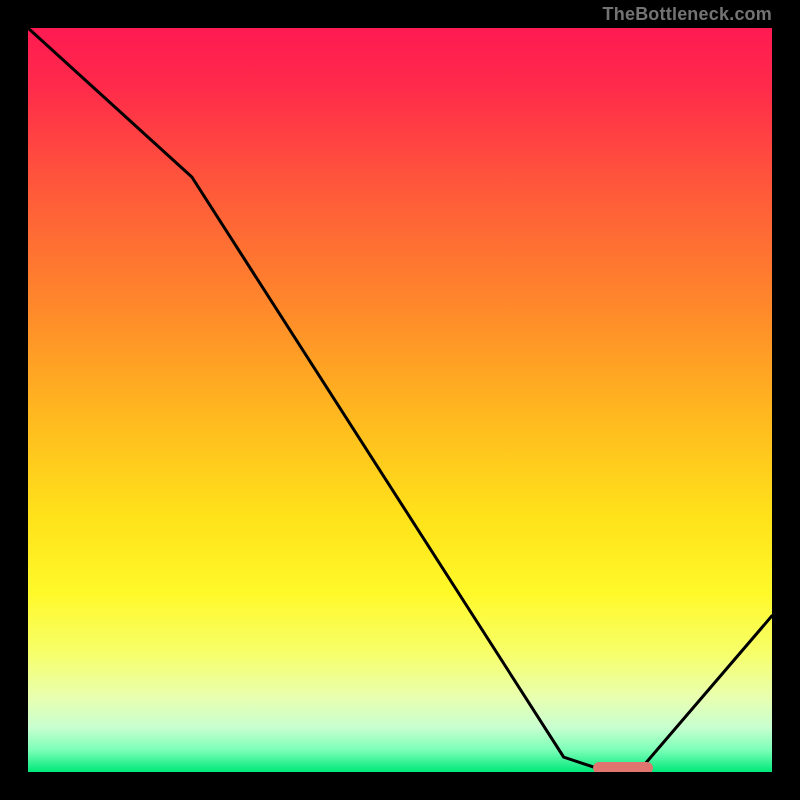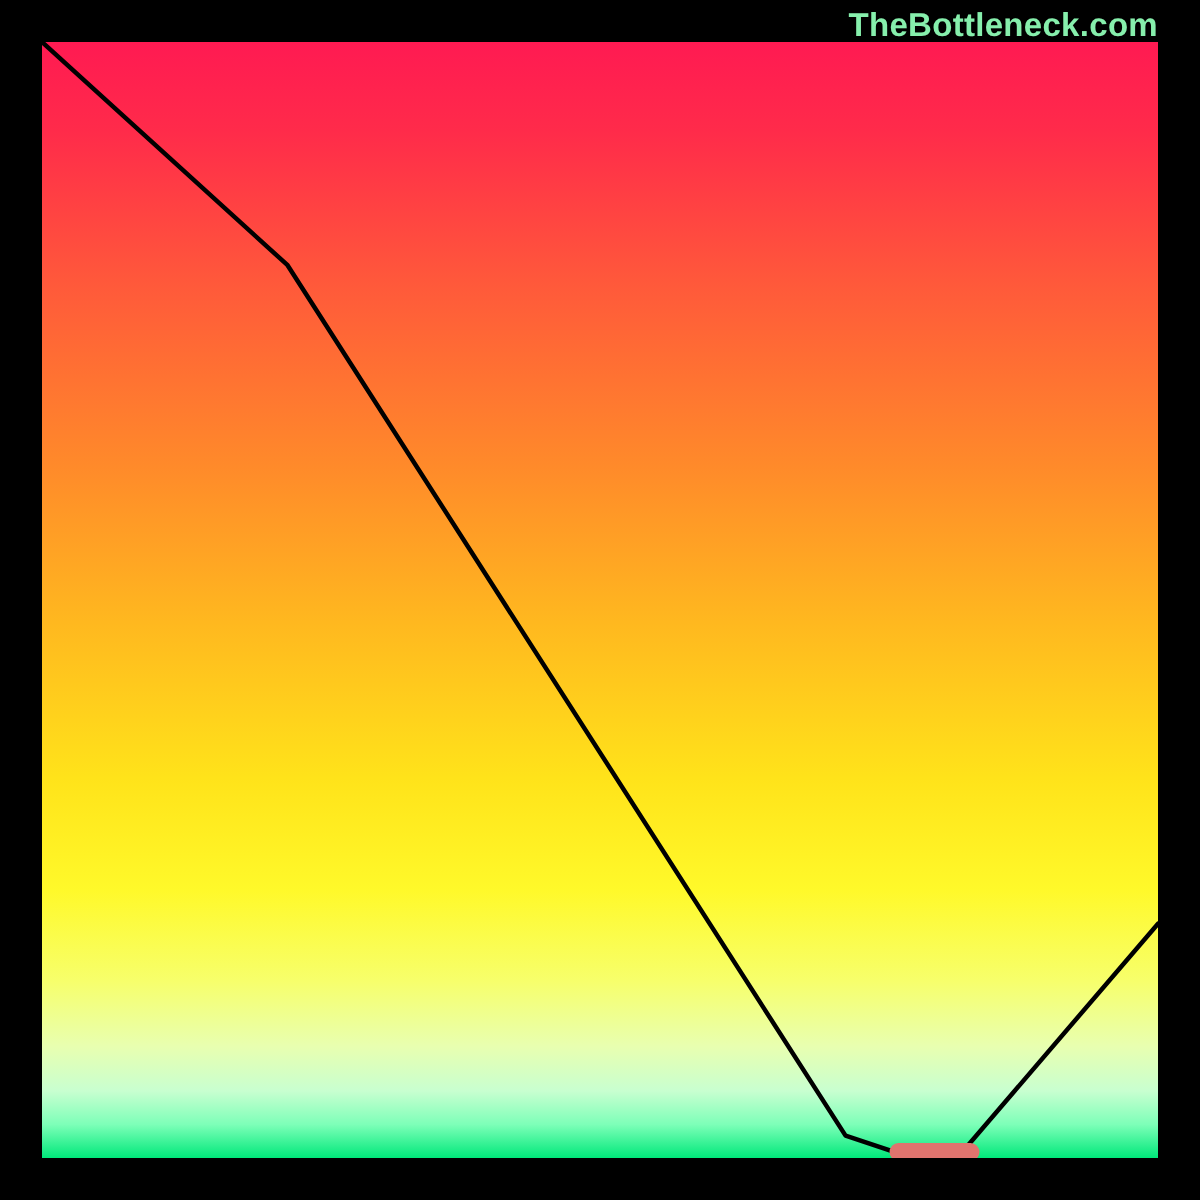--- a/index.html
+++ b/index.html
@@ -49,23 +49,23 @@
     position: absolute;
     height: 12px;
     border-radius: 6px;
     background: #e0746e;
   }
   .attribution {
     position: absolute;
     top: 4px;
     right: 28px;
     font-family: Arial, Helvetica, sans-serif;
-    font-size: 22px;
+    font-size: 18px;
     font-weight: 600;
-    color: #86efac;
+    color: #737373;
     letter-spacing: 0.2px;
   }
 </style>
 </head>
 <body>
 
 <div class="chart-container">
   <div class="plot-area">
     <div class="gradient-bg"></div>
     <svg class="curve-svg" viewBox="0 0 744 744" preserveAspectRatio="none">

